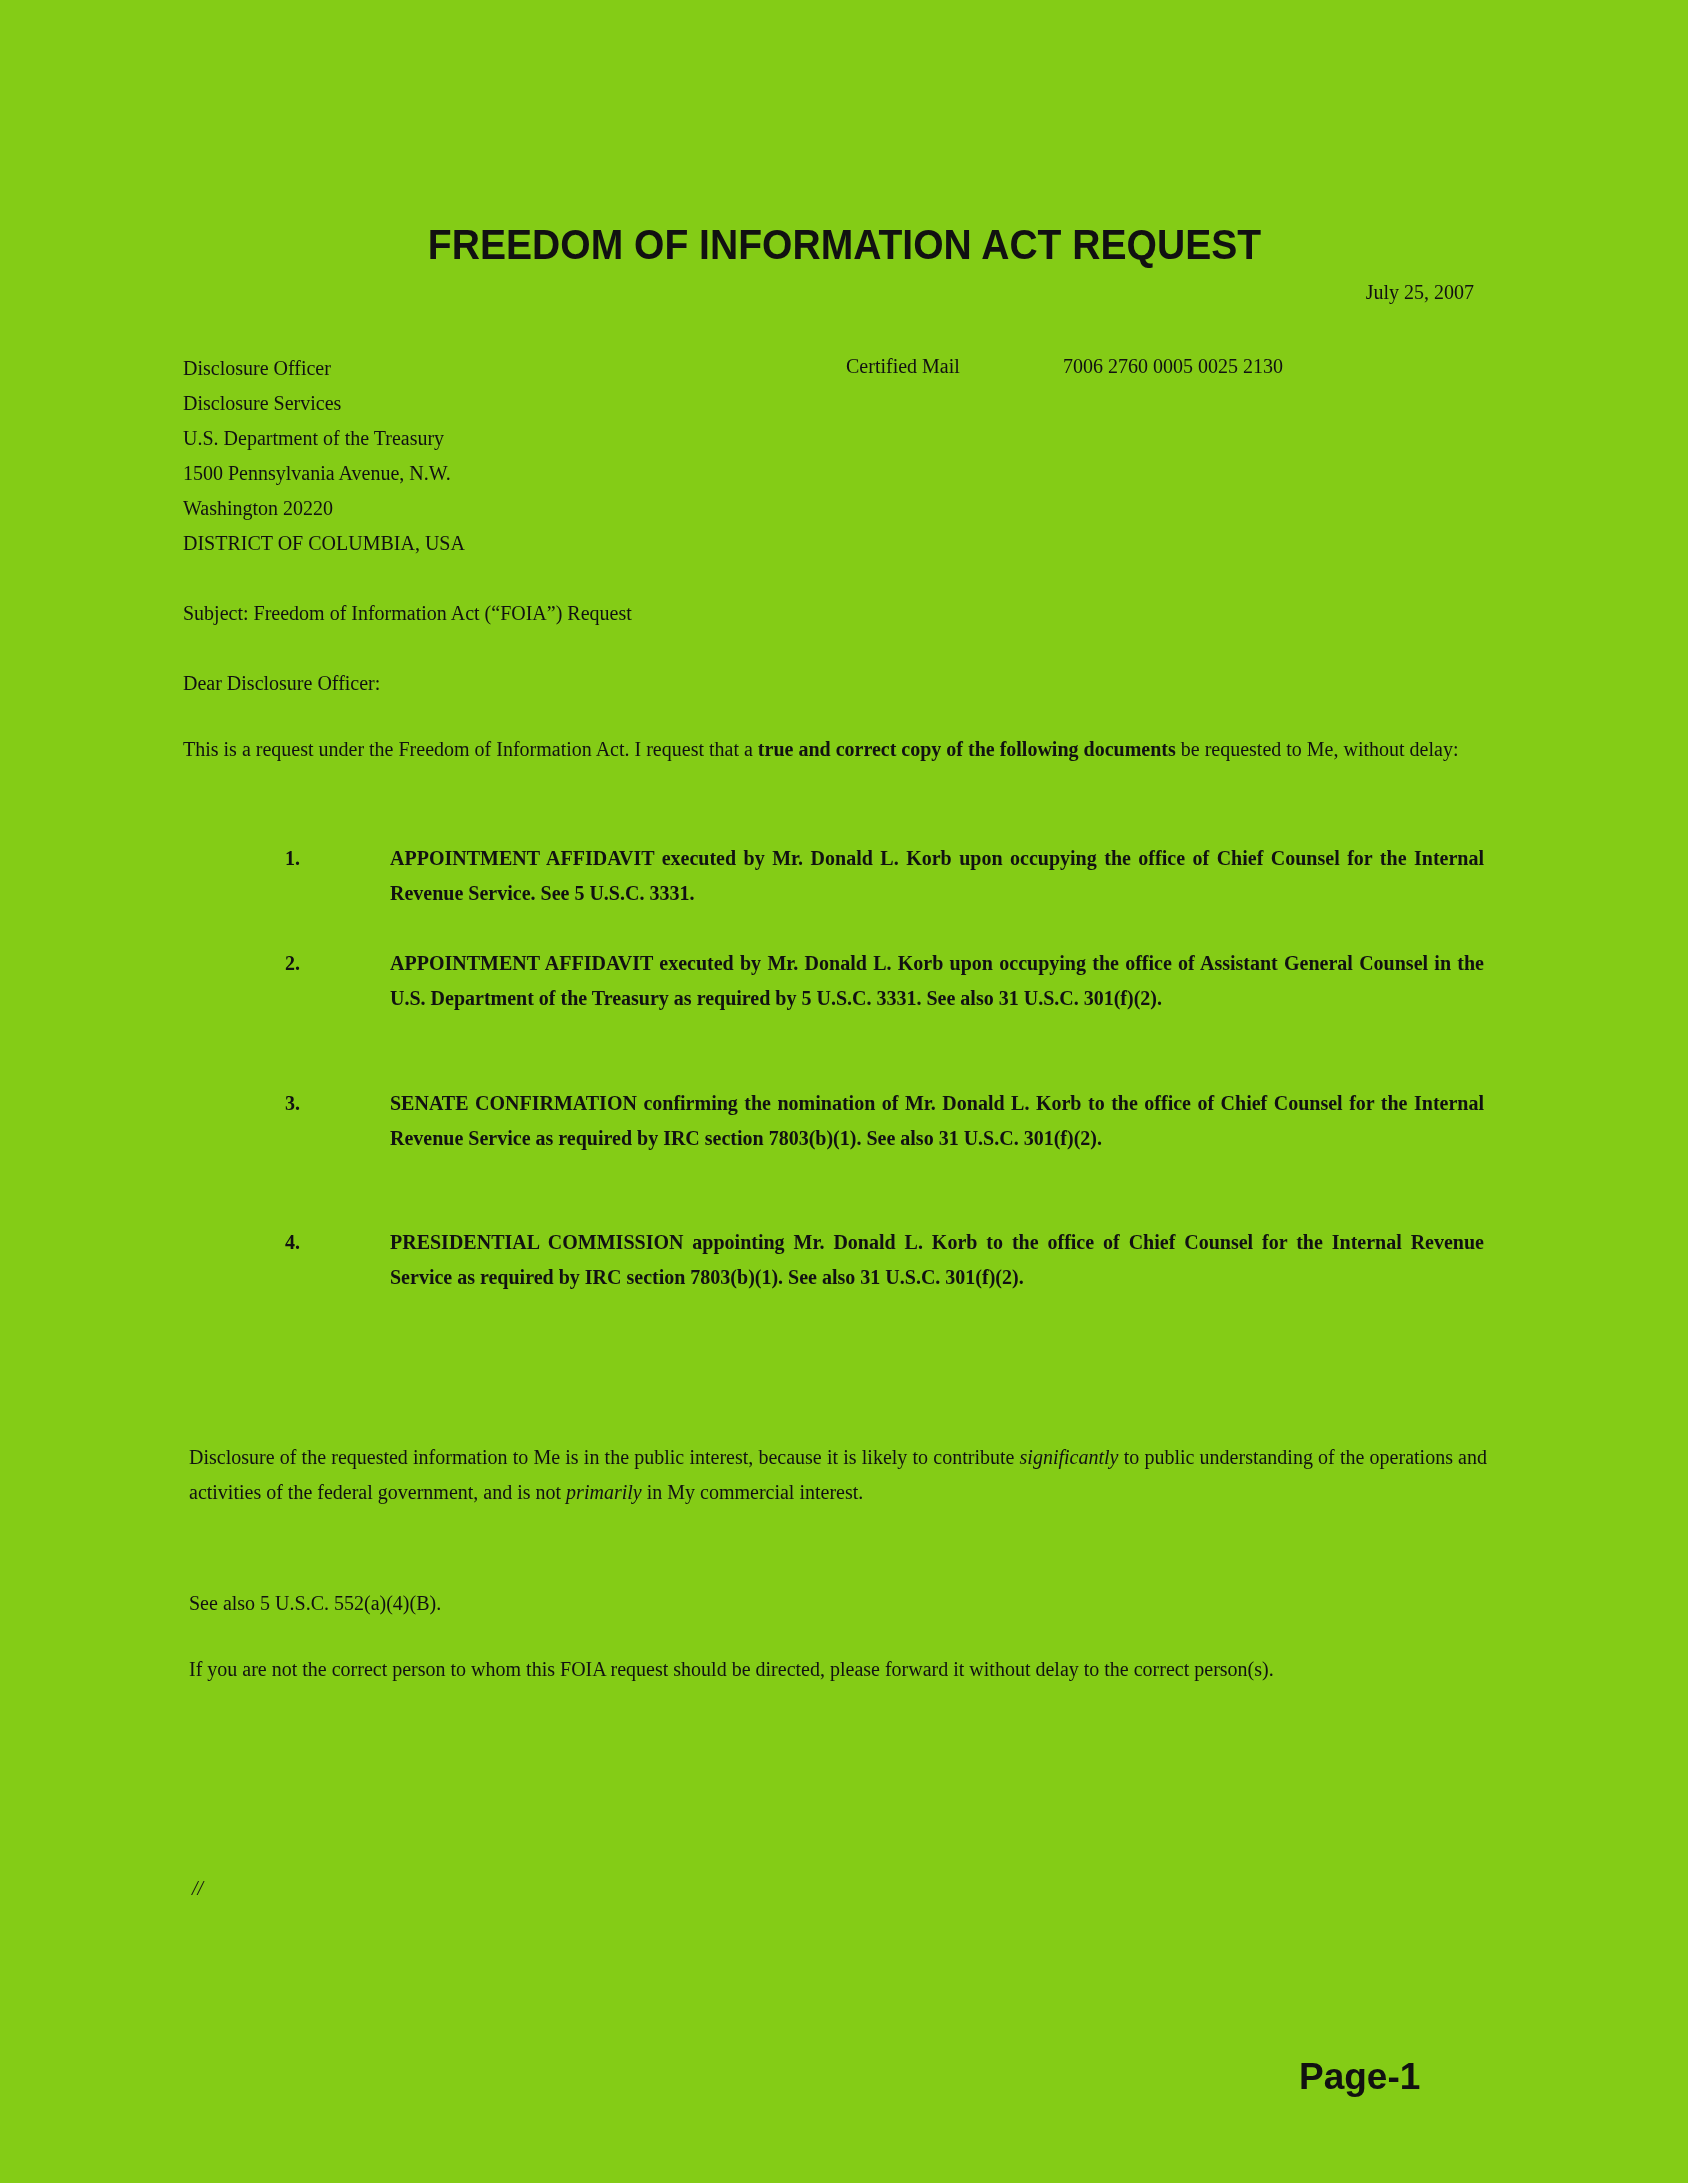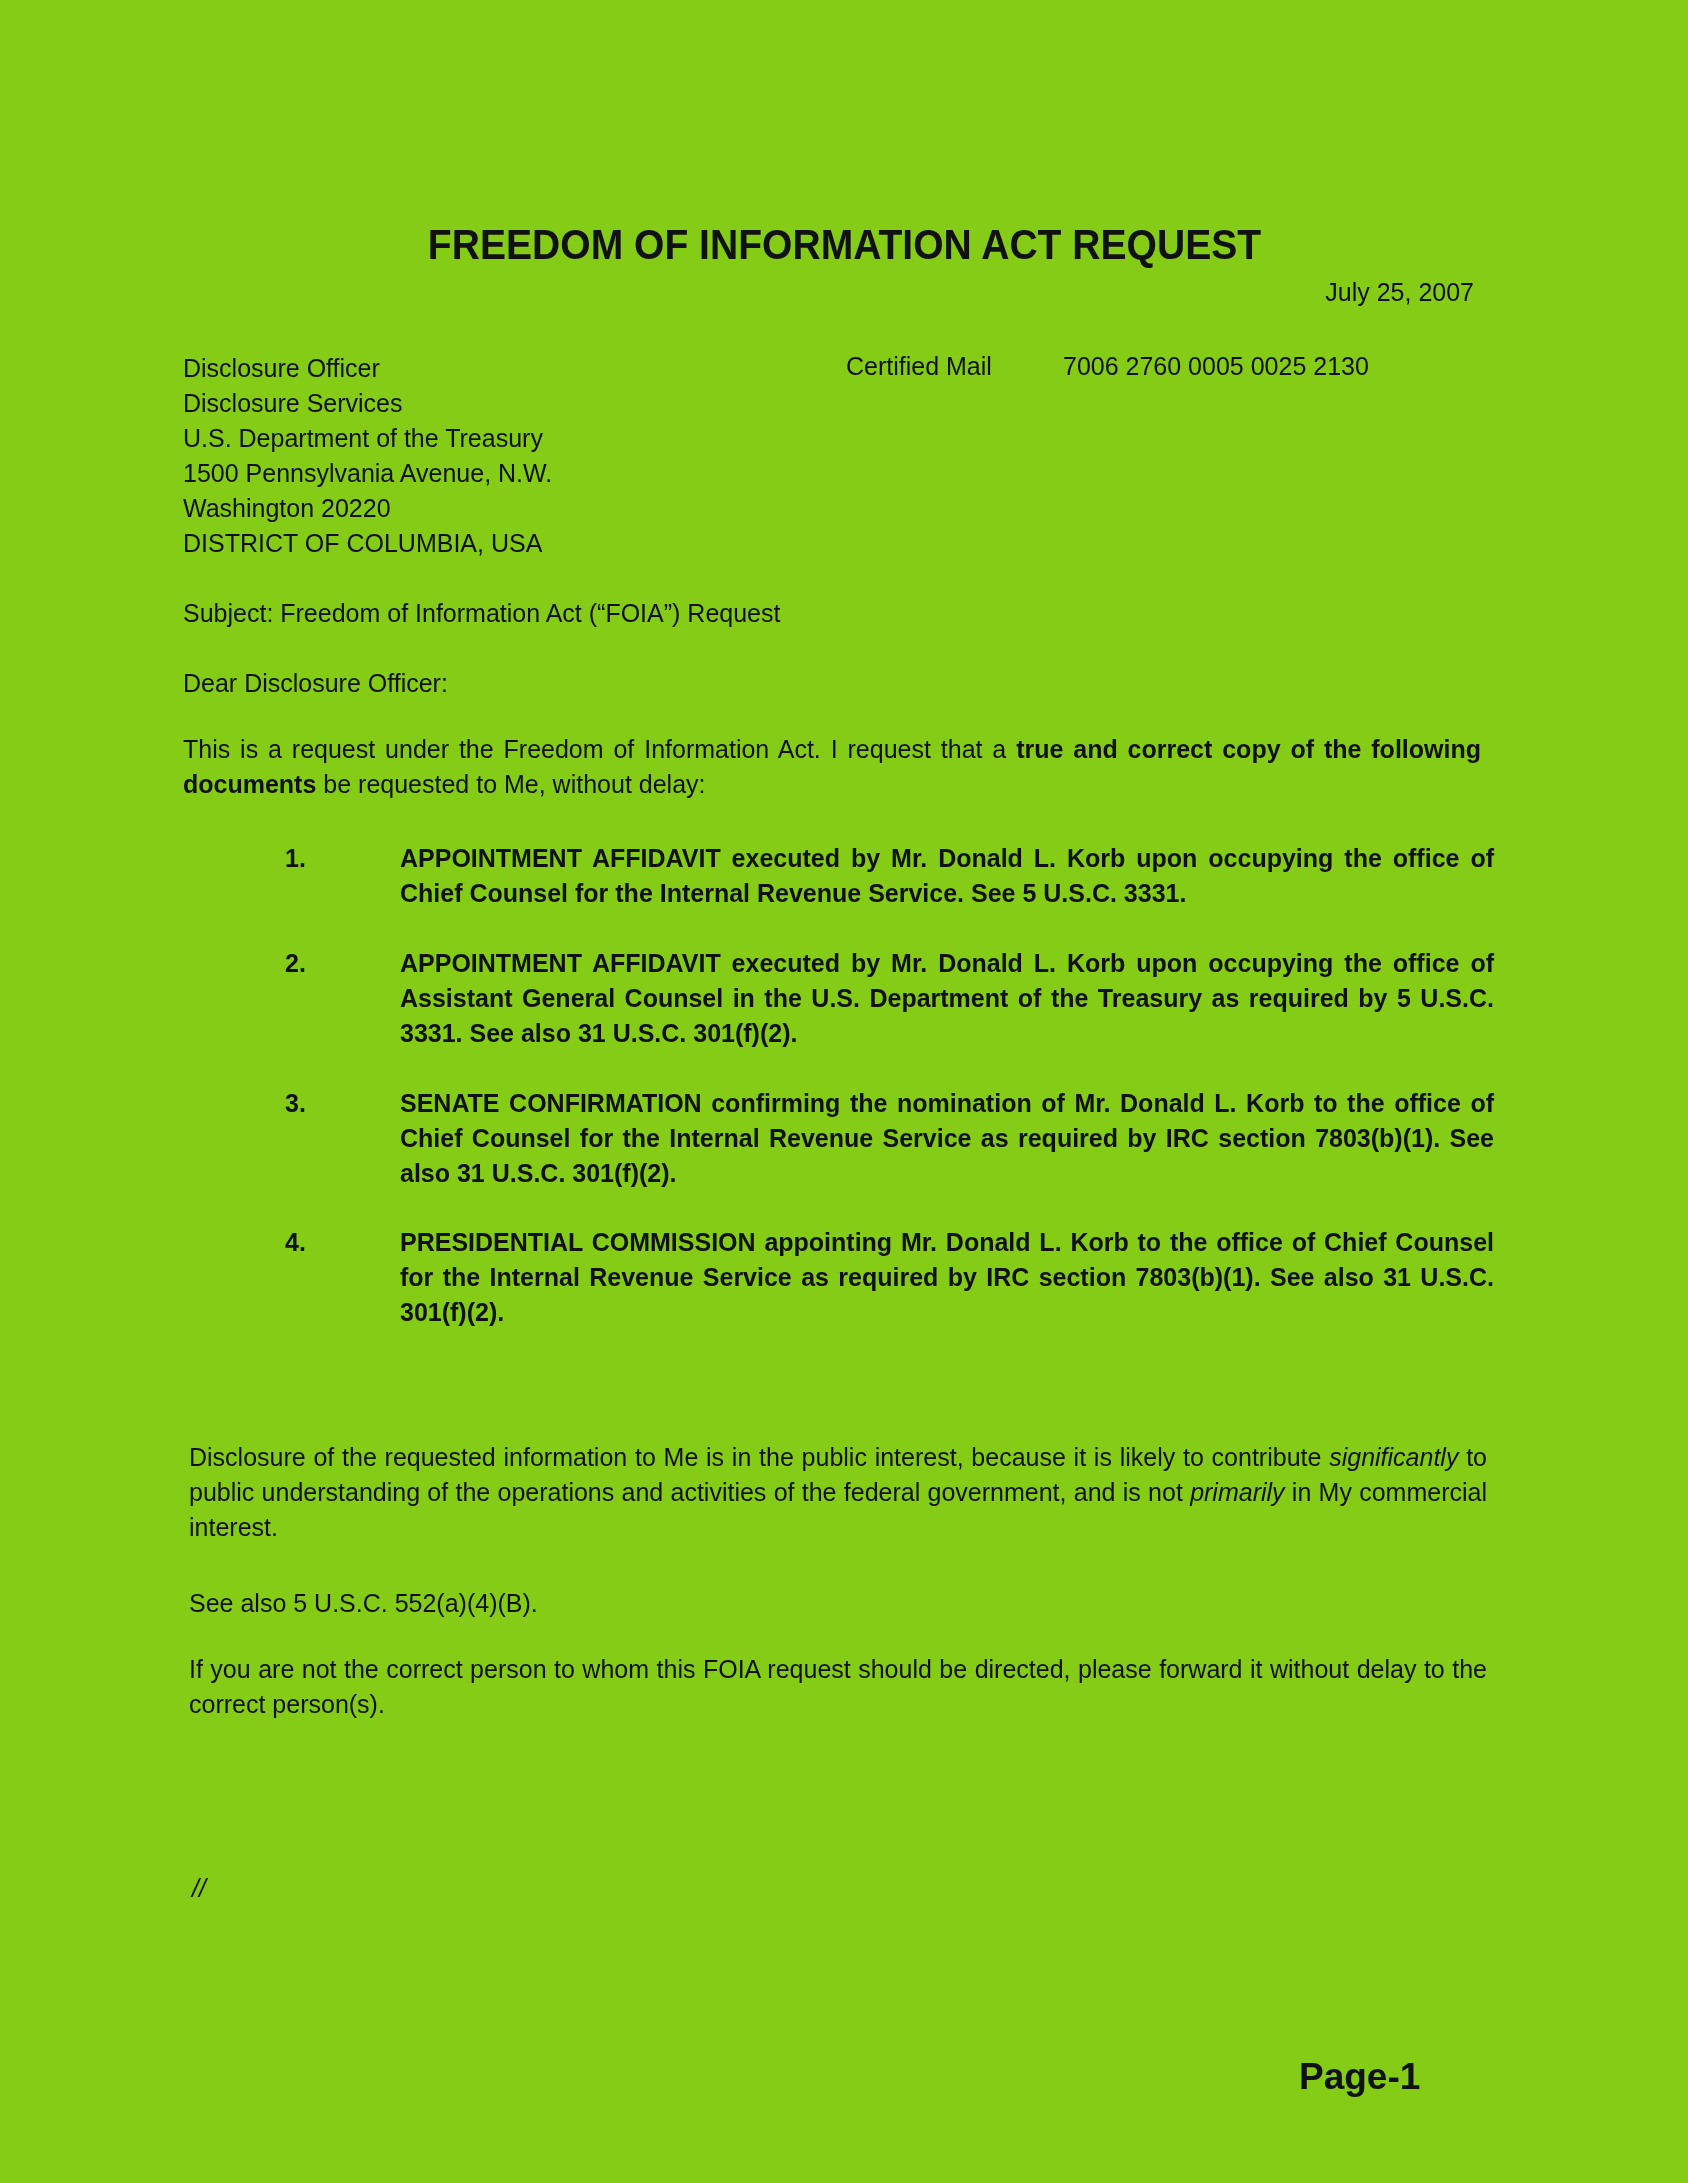--- a/index.html
+++ b/index.html
@@ -1,36 +1,36 @@
 <!DOCTYPE html>
 <html style="font-size:10.6px"><head>
 <meta charset="utf-8">
 <style>
   html, body { margin: 0; padding: 0; background: #ffffff; }
   body { width: 1689px; height: 2183px; position: relative; overflow: hidden; color: #111111; }
   .page { position: absolute; left: 0; top: 0; width: 1689px; height: 2183px; background: #84cc16; }
-  .serif { font-family: Liberation Sans, sans-serif; font-size: 25px; line-height: 35px; }
+  .serif { font-family: Liberation Serif, serif; font-size: 20px; line-height: 35px; }
   .abs { position: absolute; margin: 0; }
   .title {
     position: absolute; left: 0; width: 1689px; top: 193px; text-align: center;
     font-family: "Liberation Sans", "DejaVu Sans", sans-serif; font-weight: bold;
     font-size: 42px; letter-spacing: 0px; transform: scaleX(0.93); transform-origin: 50% 50%;
   }
   .date { right: 215px; top: 275px; }
   .address { left: 183px; top: 351px; }
   .address div { white-space: nowrap; }
   .certified { left: 846px; top: 349px; white-space: nowrap; }
   .certified .num { position: absolute; left: 217px; top: 0; }
   .subject { left: 183px; top: 596px; white-space: nowrap; }
   .salutation { left: 183px; top: 666px; white-space: nowrap; }
   .para { left: 183px; width: 1298px; text-align: justify; }
   .p1 { top: 732px; }
   .list-item { position: absolute; left: 285px; width: 1199px; }
   .list-item .num { position: absolute; left: 0; top: 0; font-weight: bold; }
-  .list-item .txt { position: absolute; left: 115px; width: 1094px; font-weight: bold; text-align: justify; text-align-last: left; }
+  .list-item .txt { position: absolute; left: 105px; width: 1094px; font-weight: bold; text-align: justify; text-align-last: left; }
   .li1 { top: 841px; }
   .li2 { top: 946px; }
   .li3 { top: 1086px; }
   .li4 { top: 1225px; }
   .waiver { left: 189px; top: 1371px; white-space: nowrap; }
   .p2 { top: 1440px; left: 189px; }
   .seealso { left: 189px; top: 1586px; white-space: nowrap; }
   .p3 { top: 1652px; left: 189px; }
   .thanks { left: 189px; top: 1798px; white-space: nowrap; }
   .slashes { left: 192px; top: 1871px; font-style: italic; }

